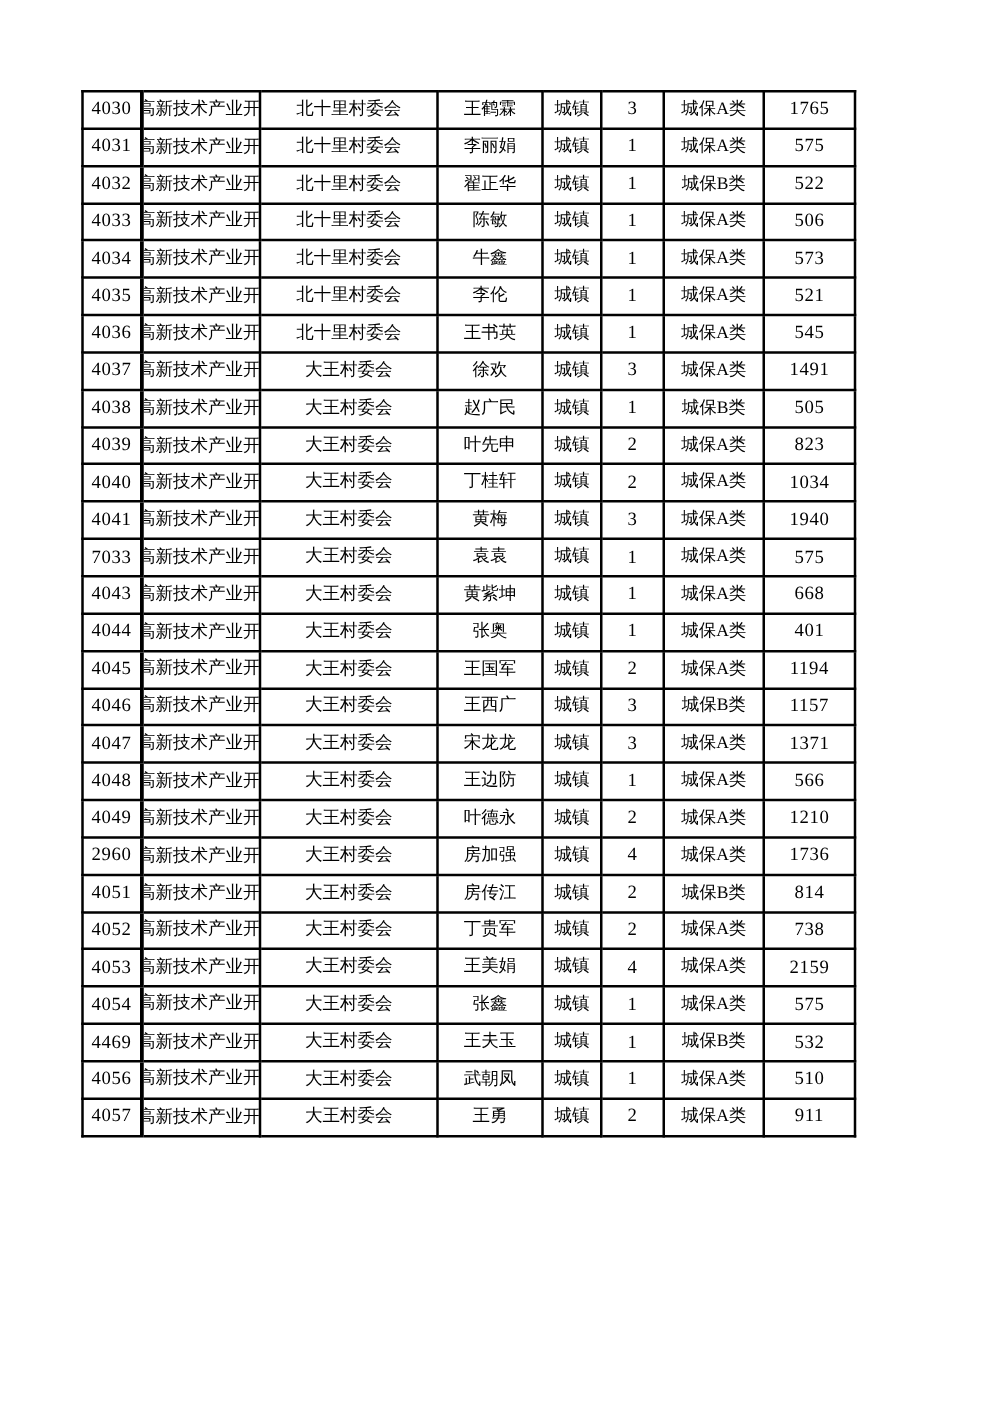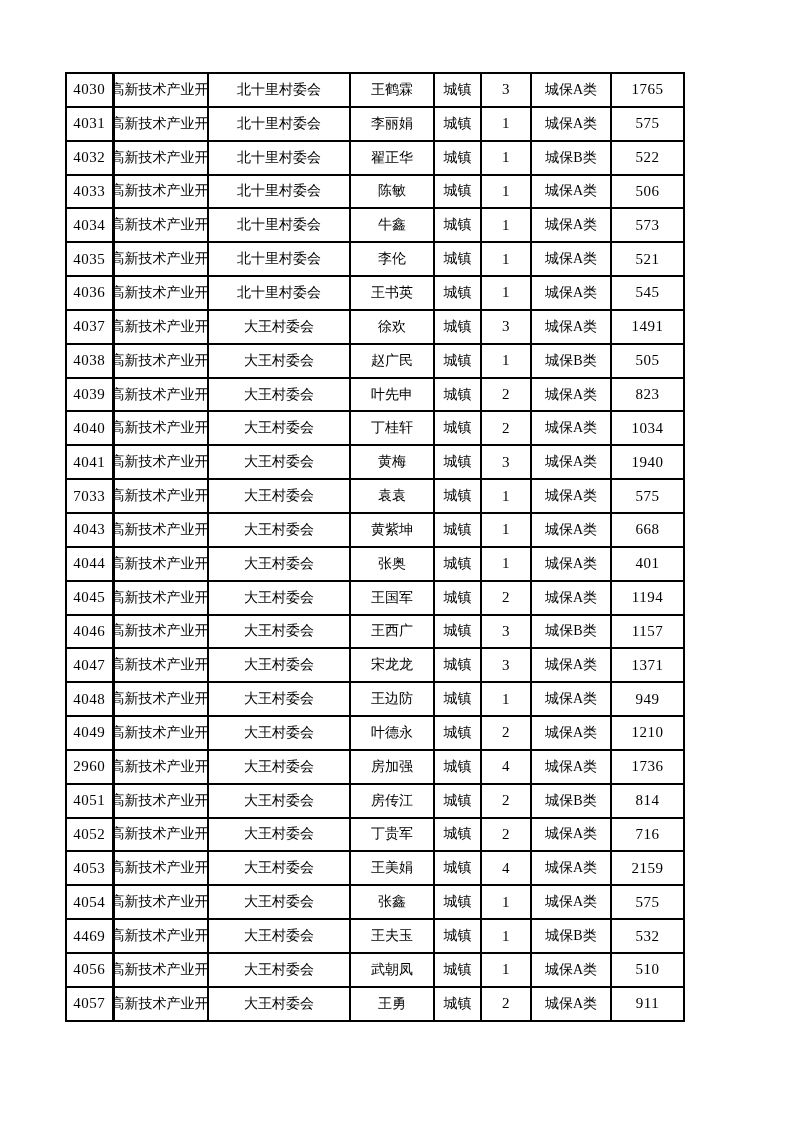--- a/index.html
+++ b/index.html
@@ -14,21 +14,21 @@
     width: 793px;
     height: 1122px;
     background: #ffffff;
     overflow: hidden;
   }
   .data-table {
     position: absolute;
     left: 65px;
     top: 72px;
     width: 618px;
-    height: 950px;
+    height: 838px;
     border-collapse: collapse;
     table-layout: fixed;
   }
   .data-table td {
     border: 2px solid #000000;
     padding: 0;
     text-align: center;
     vertical-align: middle;
     font-size: 14px;
     line-height: 1;
@@ -253,21 +253,21 @@
           <td class="col-amount">1371</td>
         </tr>
         <tr>
           <td class="col-id">4048</td>
           <td class="col-unit">高新技术产业开发区</td>
           <td class="col-village">大王村委会</td>
           <td class="col-name">王边防</td>
           <td class="col-residence">城镇</td>
           <td class="col-count">1</td>
           <td class="col-category">城保A类</td>
-          <td class="col-amount">949</td>
+          <td class="col-amount">566</td>
         </tr>
         <tr>
           <td class="col-id">4049</td>
           <td class="col-unit">高新技术产业开发区</td>
           <td class="col-village">大王村委会</td>
           <td class="col-name">叶德永</td>
           <td class="col-residence">城镇</td>
           <td class="col-count">2</td>
           <td class="col-category">城保A类</td>
           <td class="col-amount">1210</td>
@@ -293,21 +293,21 @@
           <td class="col-amount">814</td>
         </tr>
         <tr>
           <td class="col-id">4052</td>
           <td class="col-unit">高新技术产业开发区</td>
           <td class="col-village">大王村委会</td>
           <td class="col-name">丁贵军</td>
           <td class="col-residence">城镇</td>
           <td class="col-count">2</td>
           <td class="col-category">城保A类</td>
-          <td class="col-amount">716</td>
+          <td class="col-amount">738</td>
         </tr>
         <tr>
           <td class="col-id">4053</td>
           <td class="col-unit">高新技术产业开发区</td>
           <td class="col-village">大王村委会</td>
           <td class="col-name">王美娟</td>
           <td class="col-residence">城镇</td>
           <td class="col-count">4</td>
           <td class="col-category">城保A类</td>
           <td class="col-amount">2159</td>

